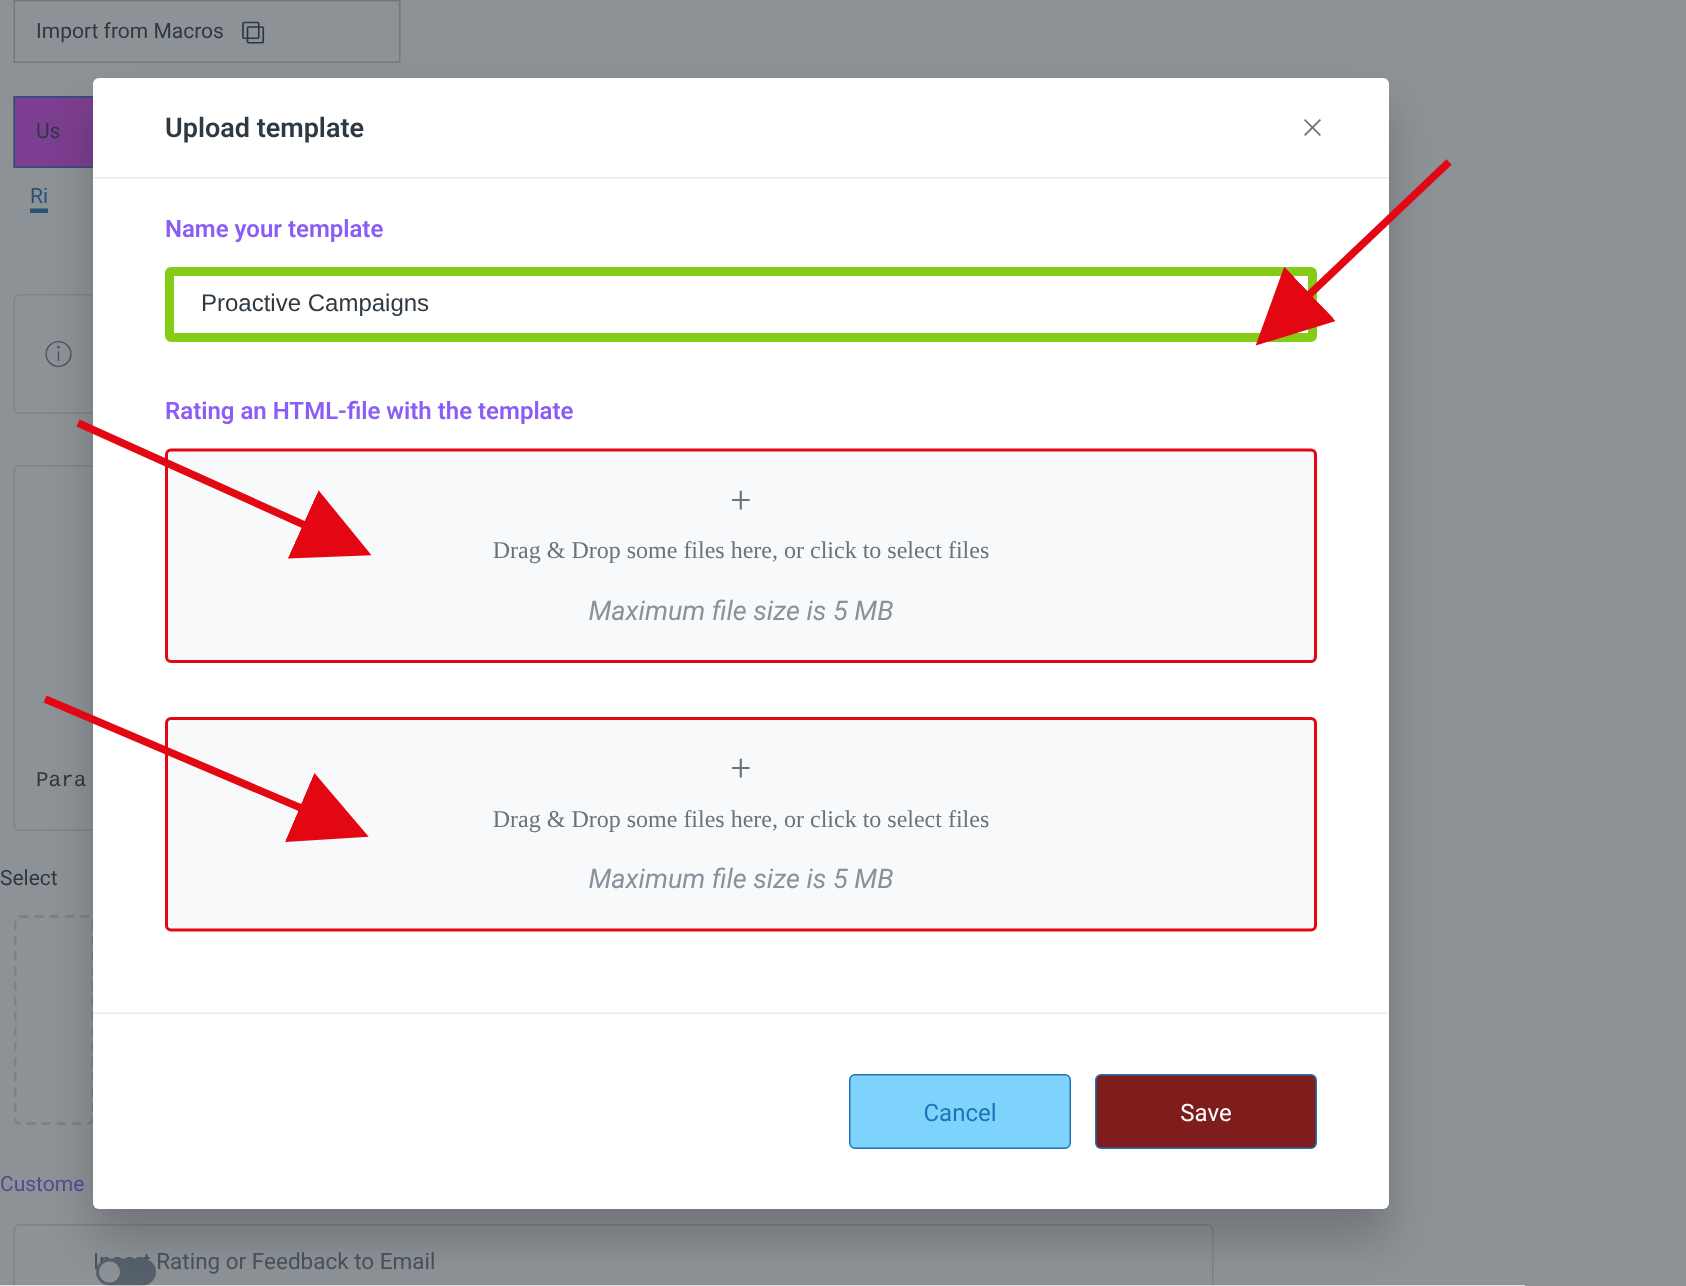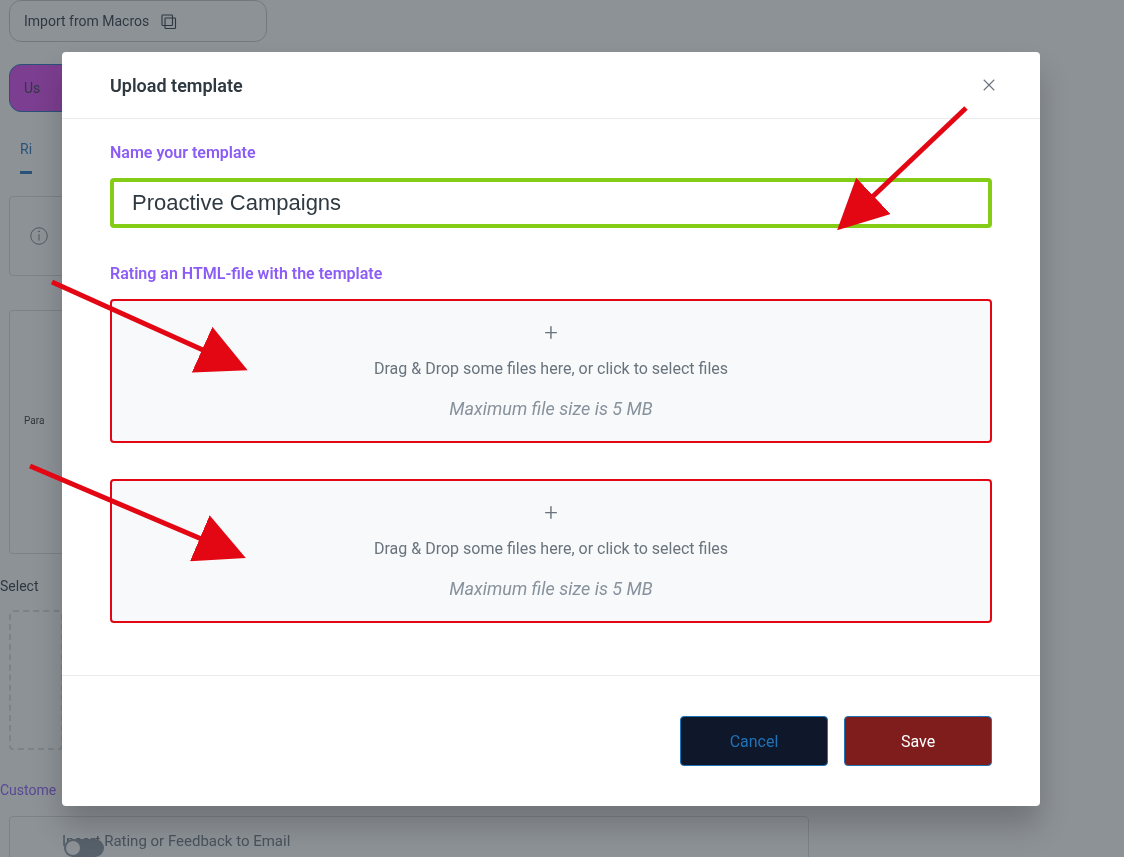--- a/index.html
+++ b/index.html
@@ -21,21 +21,21 @@
     
     .backdrop {
       position: absolute;
       inset: 0;
       background: #fff;
     }
 
     .backdrop-btn {
       position: absolute;
       border: 1px solid #c2c8cc;
-      border-radius: 12px;
+      border-radius: 0;
       color: #2f3941;
       padding: 8px 14px;
       font-size: 14px;
       background: #fff;
       display: flex;
       align-items: center;
       gap: 10px;
     }
 
     .import-btn {
@@ -50,23 +50,22 @@
       top: 64px;
       height: 48px;
       width: 80px;
       background: #d946ef;
       border-color: #1f73b7;
     }
 
     .tab-ri {
       position: absolute;
       left: 20px;
-      top: 141px;
+      top: 123px;
       font-size: 14px;
-      padding-bottom: 14px;
       border-bottom: 3px solid #1f73b7;
       color: #1f73b7;
     }
 
     .bg-info-box {
       position: absolute;
       left: 9px;
       top: 196px;
       border: 1px solid #d8dcde;
       border-radius: 4px;
@@ -86,25 +85,26 @@
 
     .bg-para-box {
       position: absolute;
       left: 9px;
       top: 310px;
       border: 1px solid #d8dcde;
       border-radius: 4px;
       width: 60px;
       height: 244px;
       display: flex;
-      align-items: center;
+      align-items: flex-end;
       padding-bottom: 24px;
       padding-left: 14px;
-      font-size: 10px;
+      font-size: 14px;
       color: #333;
+      font-family: Liberation Mono, monospace;
     }
 
     .bg-attach {
       position: absolute;
       left: 0;
       top: 578px;
       font-size: 14px;
       color: #2f3941;
     }
 
@@ -166,21 +166,21 @@
       position: absolute;
       inset: 0;
       background: rgba(47, 57, 65, 0.55);
     }
 
     
     .modal {
       position: absolute;
       left: 62px;
       top: 52px;
-      width: 978px;
+      width: 864px;
       height: 754px;
       background: #fff;
       border-radius: 4px;
       box-shadow: 0 20px 30px rgba(0, 0, 0, 0.2);
       display: flex;
       flex-direction: column;
     }
 
     .modal-header {
       display: flex;
@@ -225,24 +225,24 @@
       margin-bottom: 16px;
     }
 
     .section {
       margin-bottom: 36px;
     }
 
     .name-input {
       width: 100%;
       height: 50px;
-      border: 4px solid #84cc16;
+      border: 6px solid #84cc16;
       border-radius: 4px;
       padding: 0 18px;
-      font-size: 22px;
+      font-size: 16px;
       color: #2f3941;
       outline: none;
     }
 
     .dropzone {
       width: 100%;
       border: 2px solid #e30613;
       border-radius: 4px;
       background: #f8f9fa;
       display: flex;
@@ -256,20 +256,21 @@
       color: #68737d;
       font-weight: 300;
       line-height: 1;
       margin-bottom: 14px;
     }
 
     .dropzone .drop-text {
       font-size: 16px;
       color: #68737d;
       margin-bottom: 20px;
+      font-family: Liberation Serif, serif;
     }
 
     .dropzone .max-text {
       font-size: 18px;
       color: #87929d;
       font-style: italic;
     }
 
     .modal-footer {
       border-top: 1px solid #e9ebed;
@@ -284,21 +285,21 @@
       min-width: 148px;
       border-radius: 4px;
       font-size: 16px;
       cursor: pointer;
       display: flex;
       align-items: center;
       justify-content: center;
     }
 
     .btn-cancel {
-      background: #0f172a;
+      background: #7dd3fc;
       border: 1px solid #1f73b7;
       color: #1f73b7;
     }
 
     .btn-save {
       background: #7f1d1d;
       border: 1px solid #1f73b7;
       color: #fff;
     }
 

